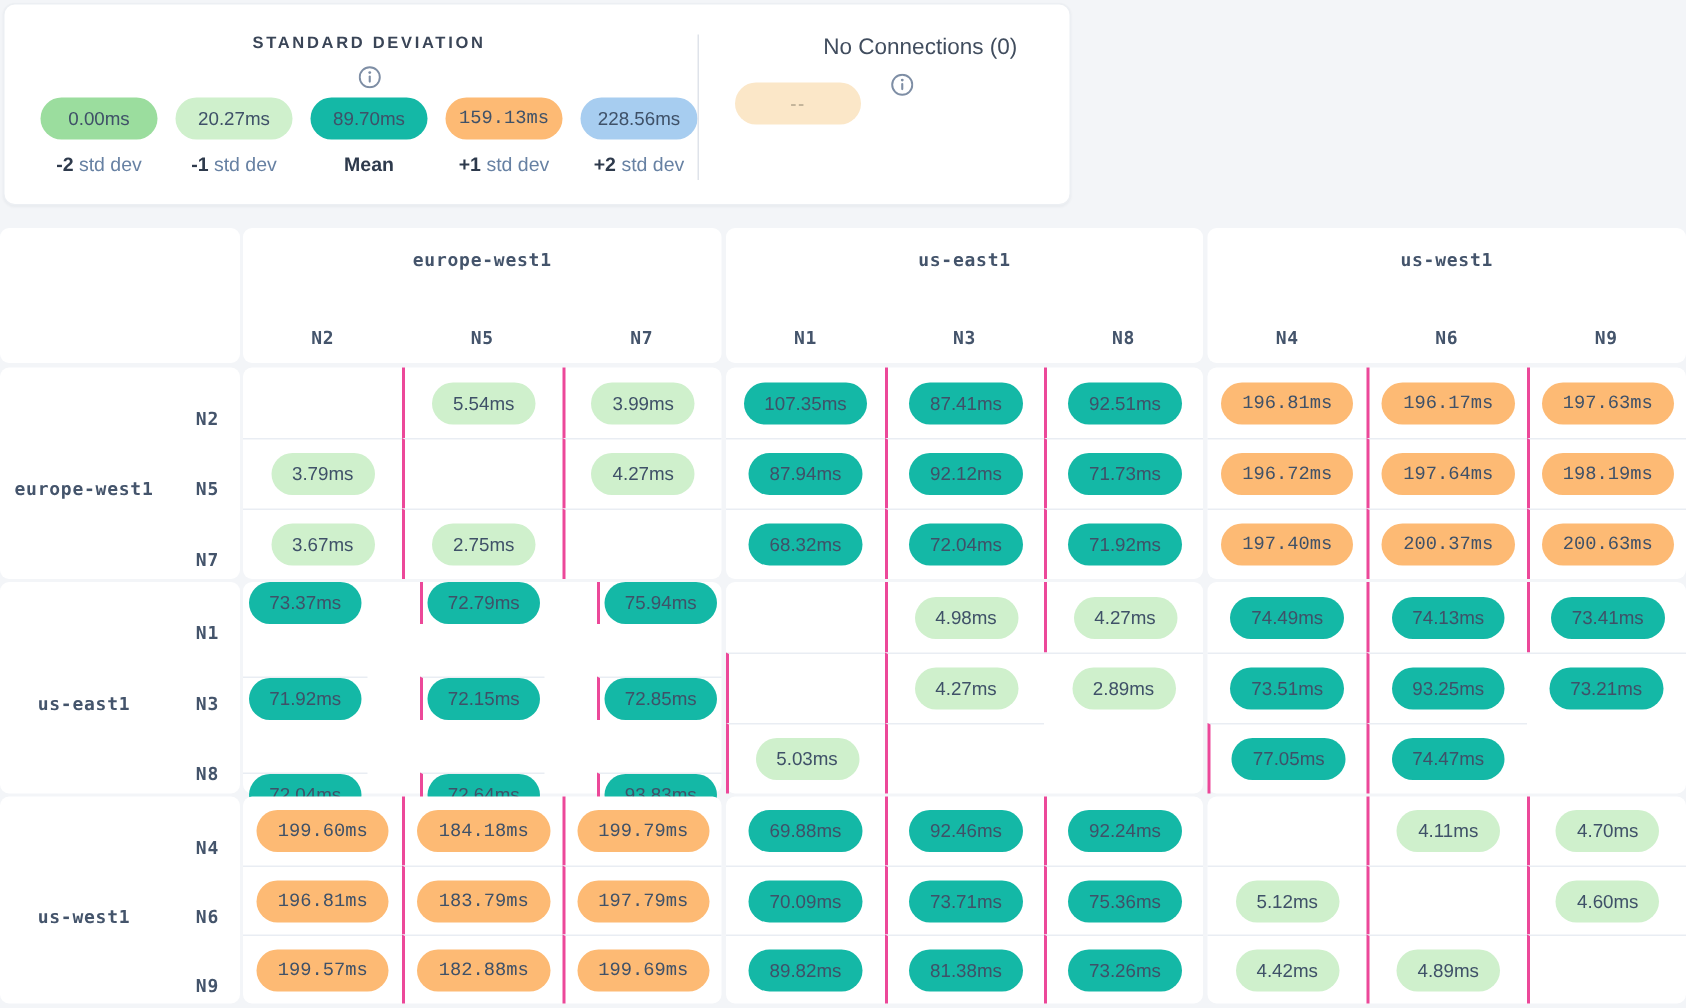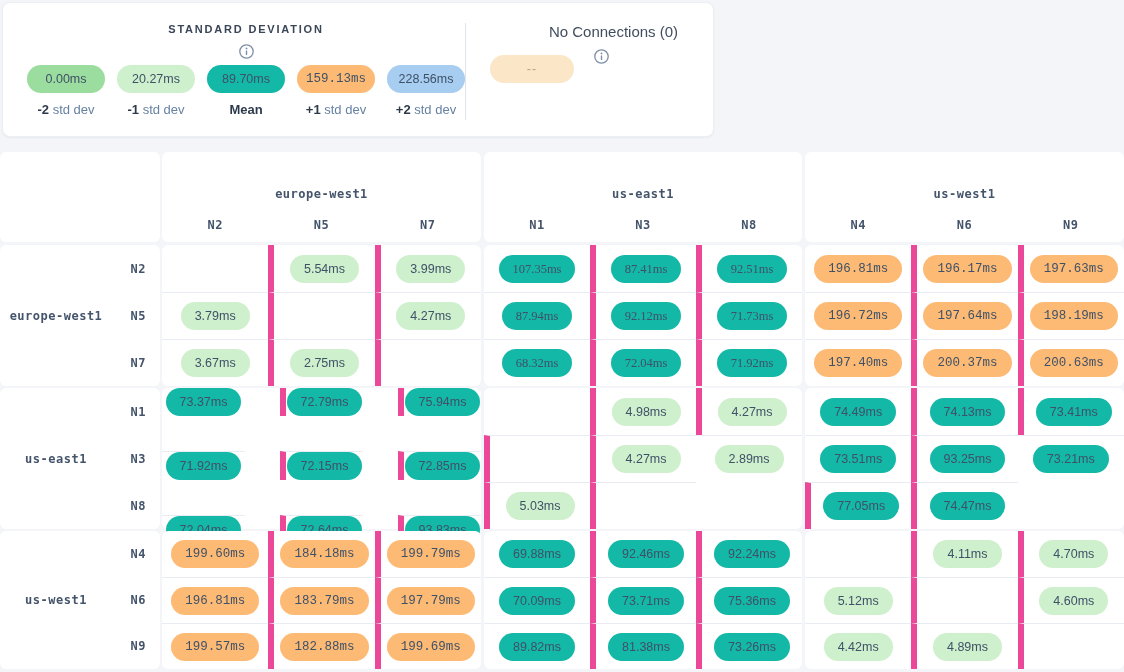--- a/index.html
+++ b/index.html
@@ -33,33 +33,33 @@
   .label-cell{width:82px;text-align:center;font-size:13px;color:#6781a3;}
   .label-cell b{color:#2e3a4c;font-weight:bold;}
   .nc-pill{margin-top:14px;width:84px;}
 
   
   .matrix{margin-top:15px;display:grid;
     grid-template-columns:160px 2px 319px 3px 318px 3px 319px;
     grid-template-rows:90px 3px 141px 2px 141px 2px 138px;}
   .wb{background:#fff;border-radius:6px;}
   .mono{font-family:"DejaVu Sans Mono",monospace;font-weight:bold;font-size:12px;
-    color:#44546b;letter-spacing:0.5px;}
+    color:#44546b;letter-spacing:0.5px;margin-top:21px;}
   .colhead{display:flex;flex-direction:column;justify-content:flex-end;padding-bottom:10px;}
   .col-region{text-align:center;margin-bottom:17px;}
   .col-nodes{display:grid;grid-template-columns:repeat(3,1fr);}
   .col-node{text-align:center;}
   .rowhead{display:flex;align-items:stretch;}
   .rh-region{flex:1;display:flex;align-items:center;justify-content:center;}
   .rh-nodes{width:48px;display:flex;flex-direction:column;}
   .rh-node{flex:1;display:flex;align-items:center;justify-content:flex-end;padding-right:14px;}
   .section{display:grid;grid-template-columns:repeat(3,1fr);grid-auto-rows:1fr;}
   .cell{display:flex;align-items:center;justify-content:center;}
   .cell.bt{border-top:1px solid #e9edf3;}
-  .cell.bl{border-left:6px solid #ec4899;}
+  .cell.bl{border-left:2px solid #ec4899;}
 </style>
 </head>
 <body>
 
 <div class="page">
 
   <div class="topcard">
     <div class="card-left">
       <div class="title-row">
         <span class="sd-title">STANDARD DEVIATION</span>
@@ -154,21 +154,21 @@
           <span class="pill" data-tone="green">4.27ms</span>
         </div>
         <div class="cell bt">
           <span class="pill" data-tone="green">3.67ms</span>
         </div>
         <div class="cell bt bl">
           <span class="pill" data-tone="green">2.75ms</span>
         </div>
         <div class="cell bt bl"></div>
       </div>
-      <div class="wb section" style="grid-area: 3 / 5; font-family: Liberation Serif, serif;">
+      <div class="wb section" style="grid-area: 3 / 5;">
         <div class="cell">
           <span class="pill" data-tone="gray">107.35ms</span>
         </div>
         <div class="cell bl">
           <span class="pill" data-tone="gray">87.41ms</span>
         </div>
         <div class="cell bl">
           <span class="pill" data-tone="gray">92.51ms</span>
         </div>
         <div class="cell bt">

